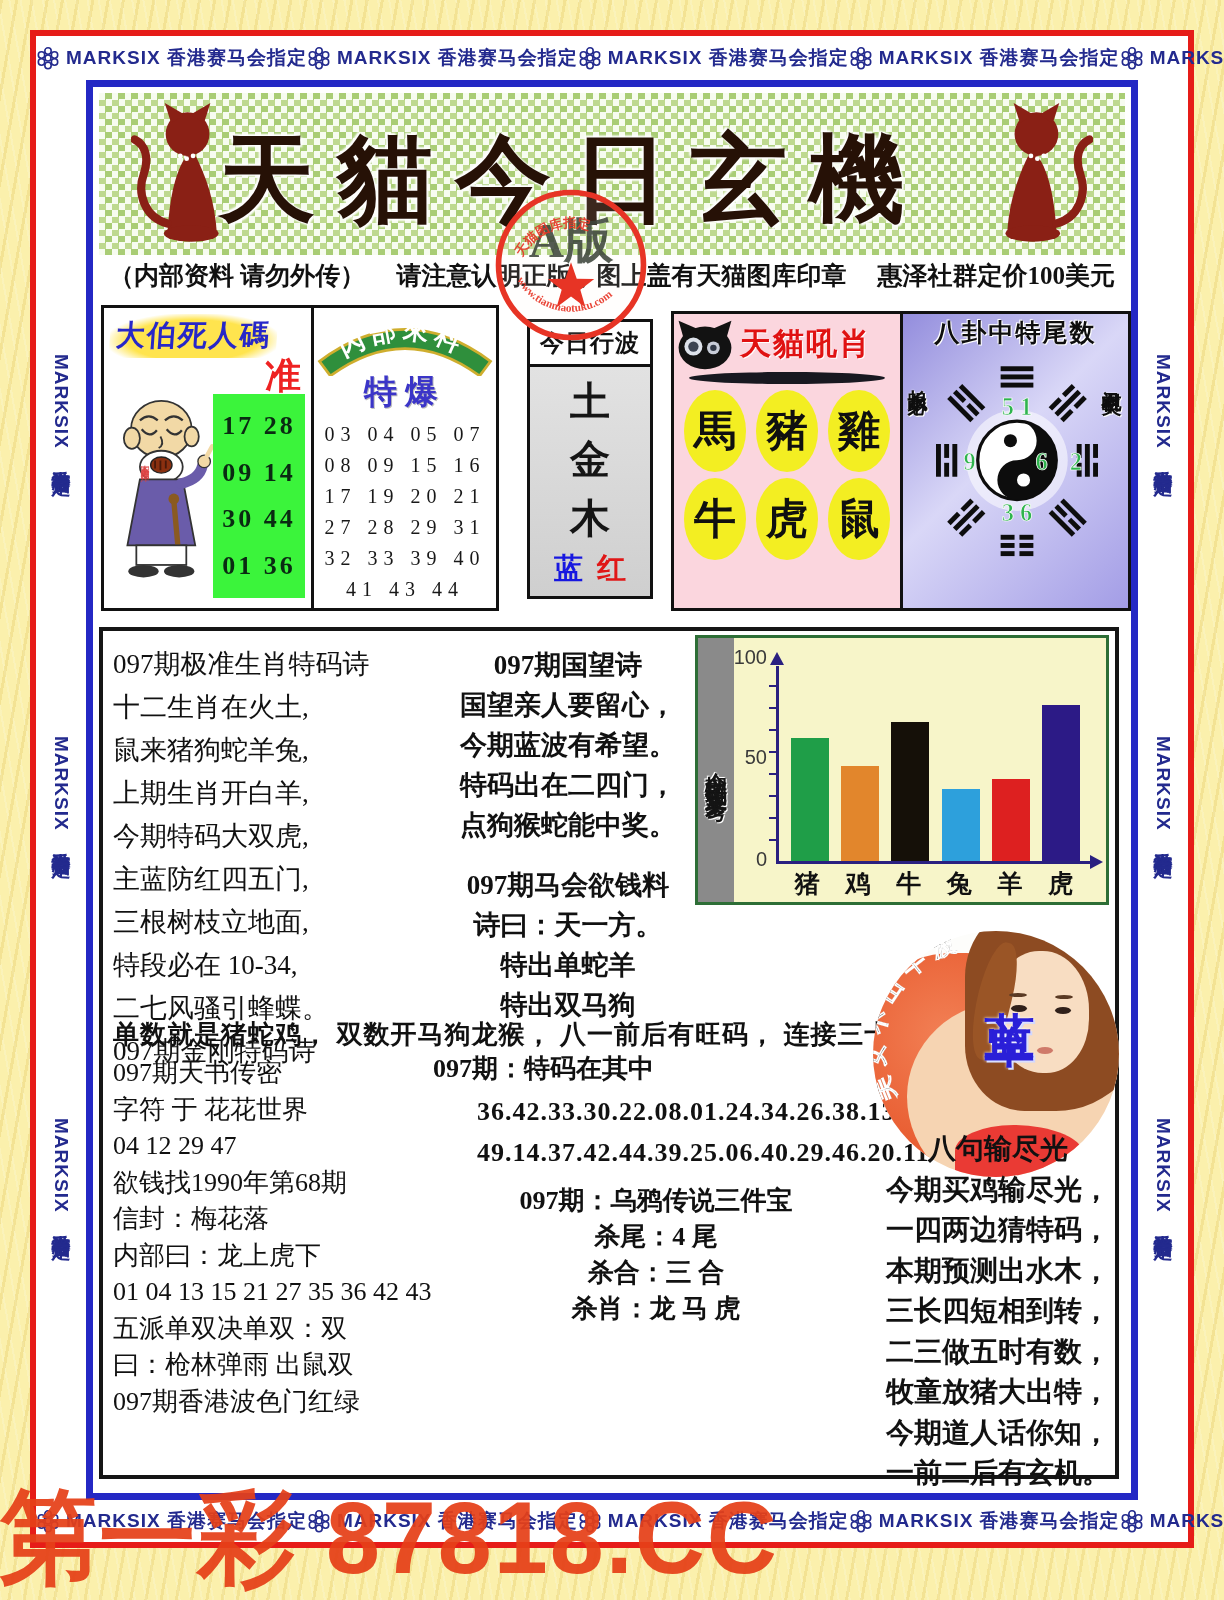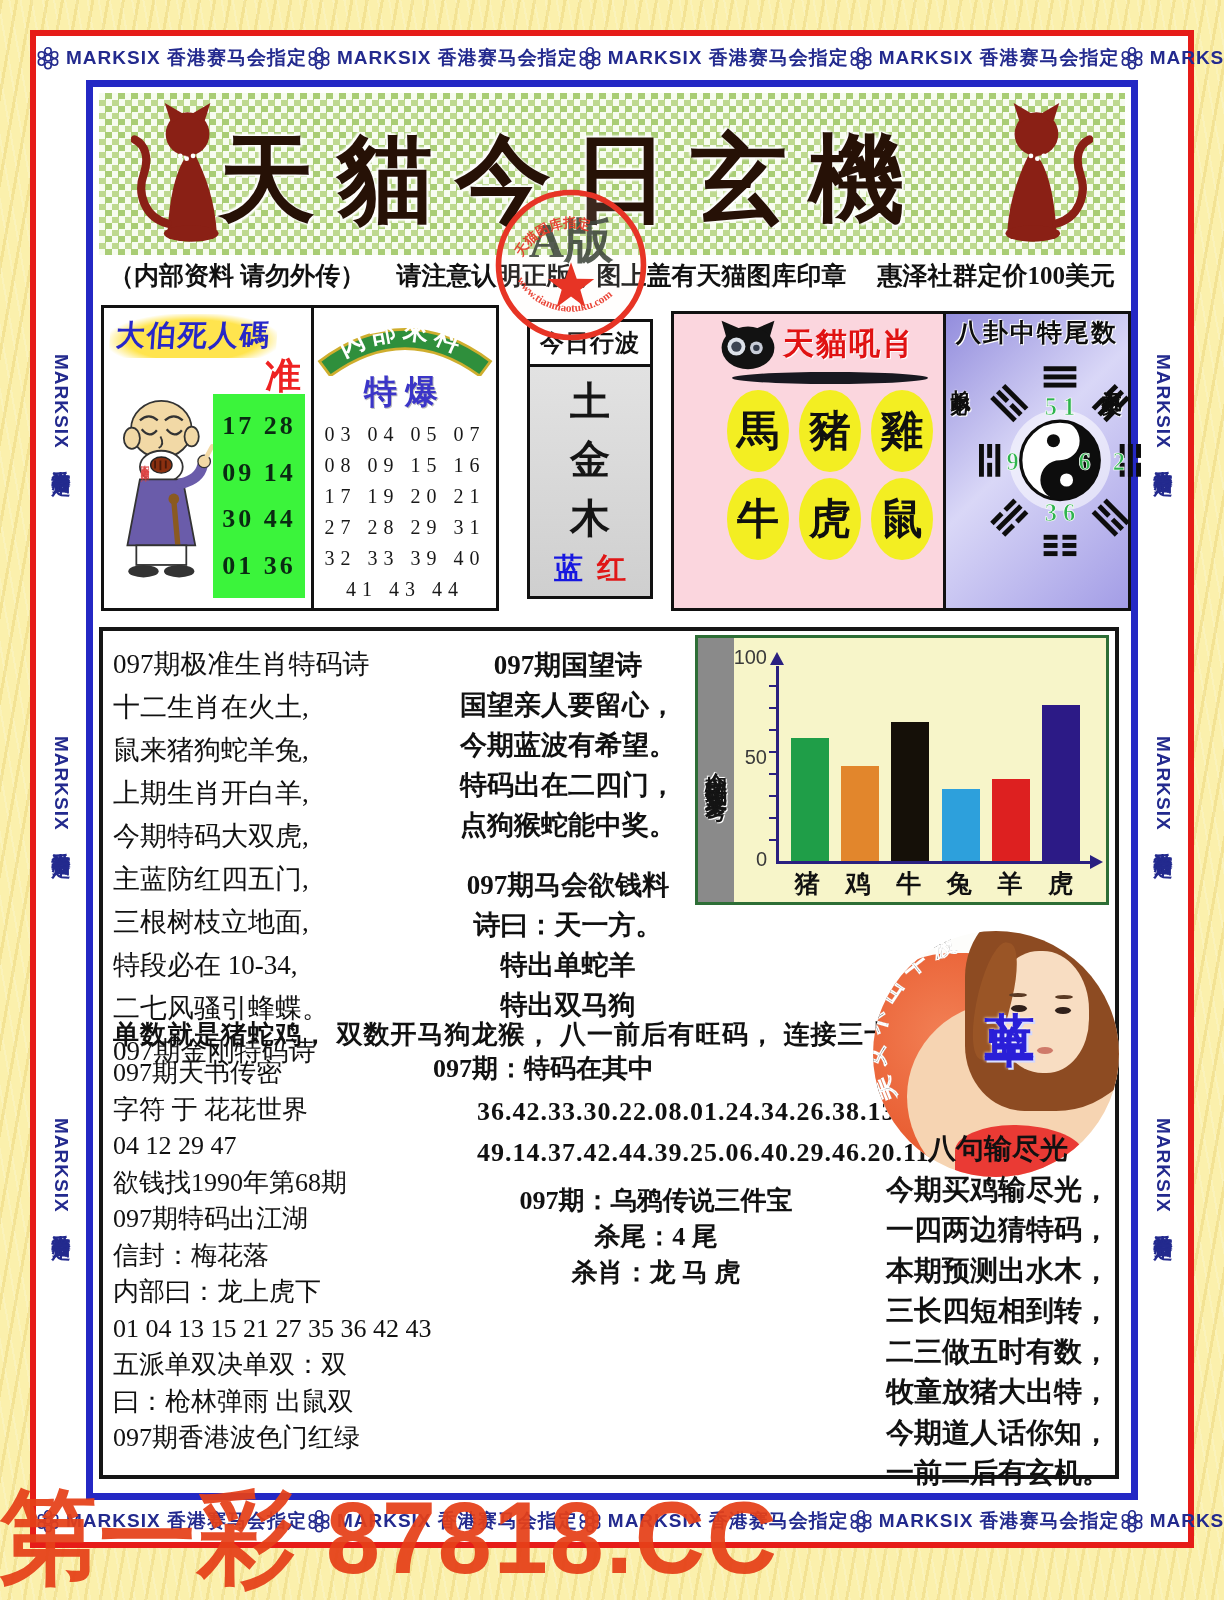--- a/index.html
+++ b/index.html
@@ -63,21 +63,21 @@
   .panelB{position:absolute;left:428px;top:16px;width:126px;height:280px;border:3px solid #111;box-sizing:border-box;background:#fff;}
   .pb-head{height:42px;border-bottom:3px solid #111;display:flex;align-items:center;justify-content:center;
     font-size:24px;font-weight:bold;letter-spacing:1px;}
   .pb-body{position:absolute;top:45px;bottom:0;left:0;right:0;background:linear-gradient(#e2e2e2,#cfcfcf);
     display:flex;flex-direction:column;align-items:center;justify-content:space-evenly;padding:4px 0;}
   .pb-body .elem{font-size:40px;font-weight:900;color:#151515;}
   .pb-wave{display:flex;gap:14px;font-size:29px;font-weight:900;}
   .pb-blue{color:#1717e0;}
   .pb-red{color:#e01717;}
   .panelC{position:absolute;left:572px;top:8px;width:460px;height:300px;border:3px solid #111;display:flex;box-sizing:border-box;}
-  .pc-left{width:226px;background:#fbd6de;position:relative;border-right:3px solid #111;padding-left:43px;}
+  .pc-left{width:226px;background:#fbd6de;position:relative;border-right:3px solid #111;}
   .pc-toprow{display:flex;align-items:center;gap:6px;padding:4px 2px 0 2px;}
   .pc-title{font-size:31px;font-weight:900;color:#e01212;letter-spacing:2px;text-shadow:1px 1px 0 #fff;}
   .pc-shadow{width:196px;height:12px;background:#181820;border-radius:50%;margin:2px auto 6px;}
   .ovalrow{display:flex;justify-content:space-evenly;margin-top:6px;}
   .oval{width:62px;height:82px;background:#f3ee22;border-radius:50%;display:flex;align-items:center;justify-content:center;
     font-size:42px;font-weight:900;color:#101010;}
   .pc-right{flex:1;position:relative;background:linear-gradient(135deg,#938ddd 0%,#d9d7f7 45%,#a39de6 100%);}
   .bg-title{position:absolute;top:2px;left:0;right:0;text-align:center;font-size:25px;font-weight:900;color:#0e0e0e;
     letter-spacing:2px;text-shadow:0 0 2px #fff,1px 1px 0 #fff,-1px -1px 0 #fff;}
   .bg-note{position:absolute;top:60px;bottom:10px;writing-mode:vertical-rl;text-orientation:upright;
@@ -575,38 +575,38 @@
           </div>
       </div>
 
       <div class="fullline">单数就是猪蛇鸡， 双数开马狗龙猴， 八一前后有旺码， 连接三十交到齐。</div>
 
       <div class="lcol2">
         <div>097期天书传密</div>
         <div>字符  于  花花世界</div>
         <div>04  12  29  47</div>
         <div>欲钱找1990年第68期</div>
-        <div>097期特码出江湖</div>
         <div>信封：梅花落</div>
         <div>内部曰：龙上虎下</div>
         <div>01  04  13  15  21  27  35  36  42  43</div>
         <div>五派单双决单双：双</div>
         <div>曰：枪林弹雨  出鼠双</div>
         <div>097期香港波色门红绿</div>
       </div>
 
       <div class="specialblock">
         <div class="sb-title">097期：特码在其中</div>
         <div class="sb-row">36.42.33.30.22.08.01.24.34.26.38.13.19</div>
         <div class="sb-row">49.14.37.42.44.39.25.06.40.29.46.20.11</div>
       </div>
 
       <div class="crowblock">
         <div>097期：乌鸦传说三件宝</div>
         <div>杀尾：4 尾</div>
+        <div>杀合：三 合</div>
         <div>杀肖：龙 马 虎</div>
       </div>
 
       <div class="photo">
         <div class="ph-blob"></div>
         <div class="ph-skin"></div>
         <div class="ph-hair"></div>
         <div class="ph-face"></div>
         <div class="ph-strand"></div>
         <div class="ph-brow ph-brow-l"></div>

